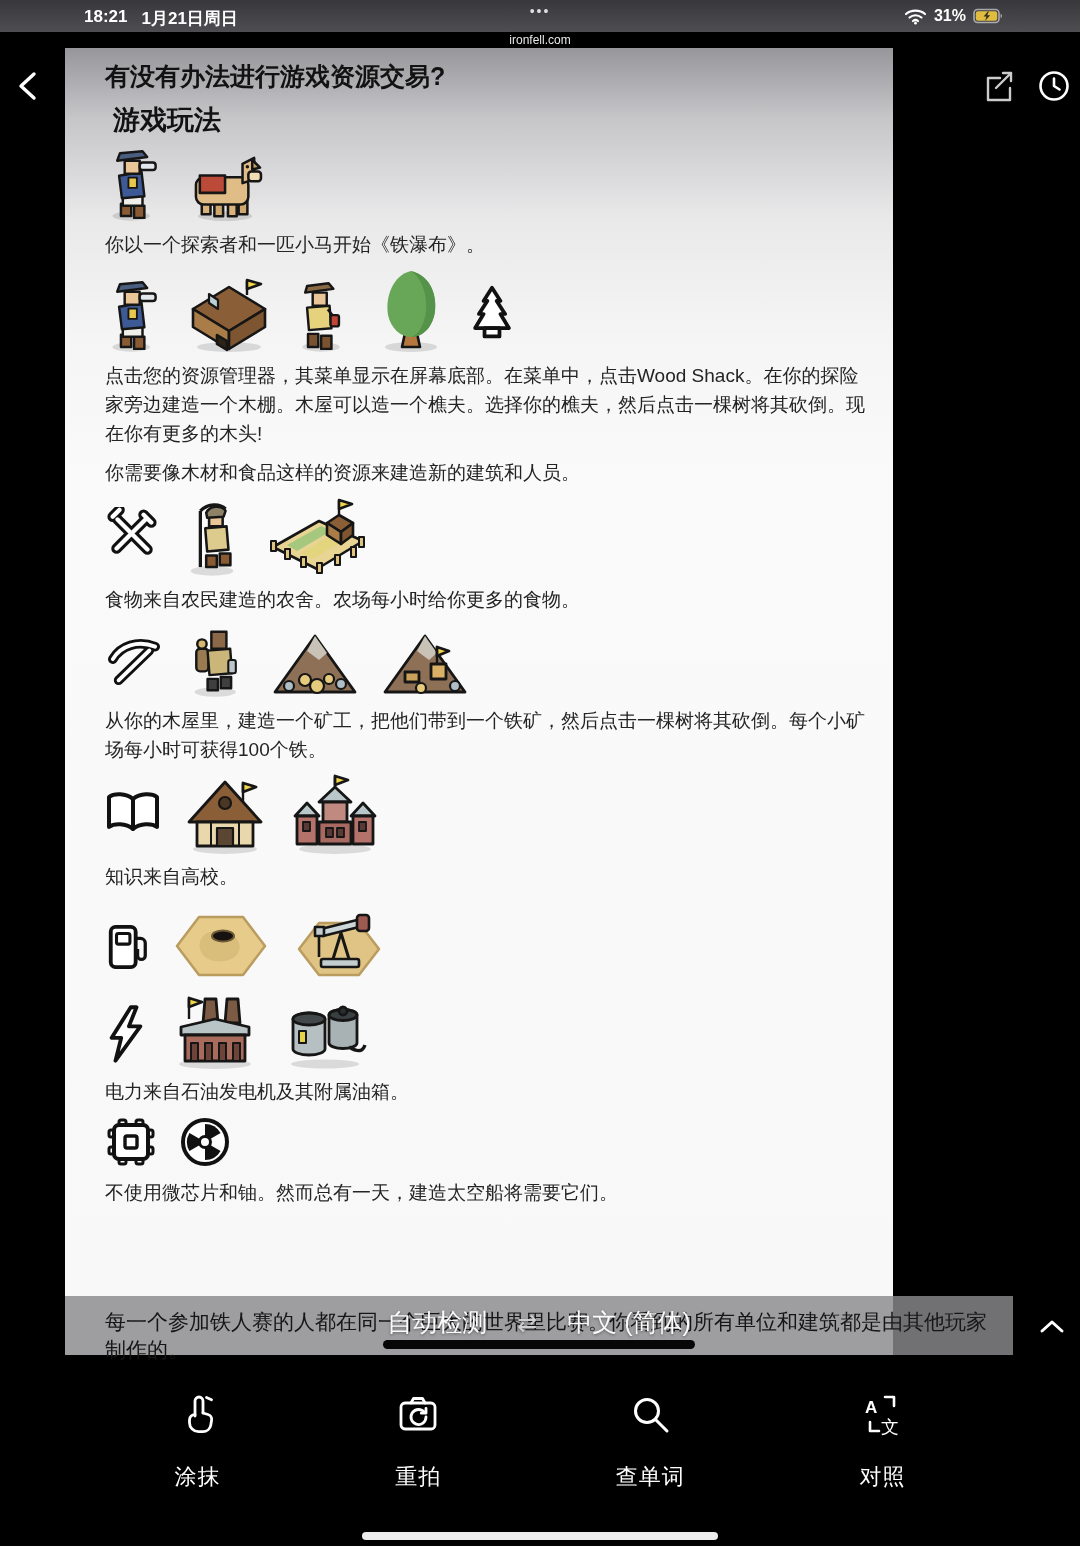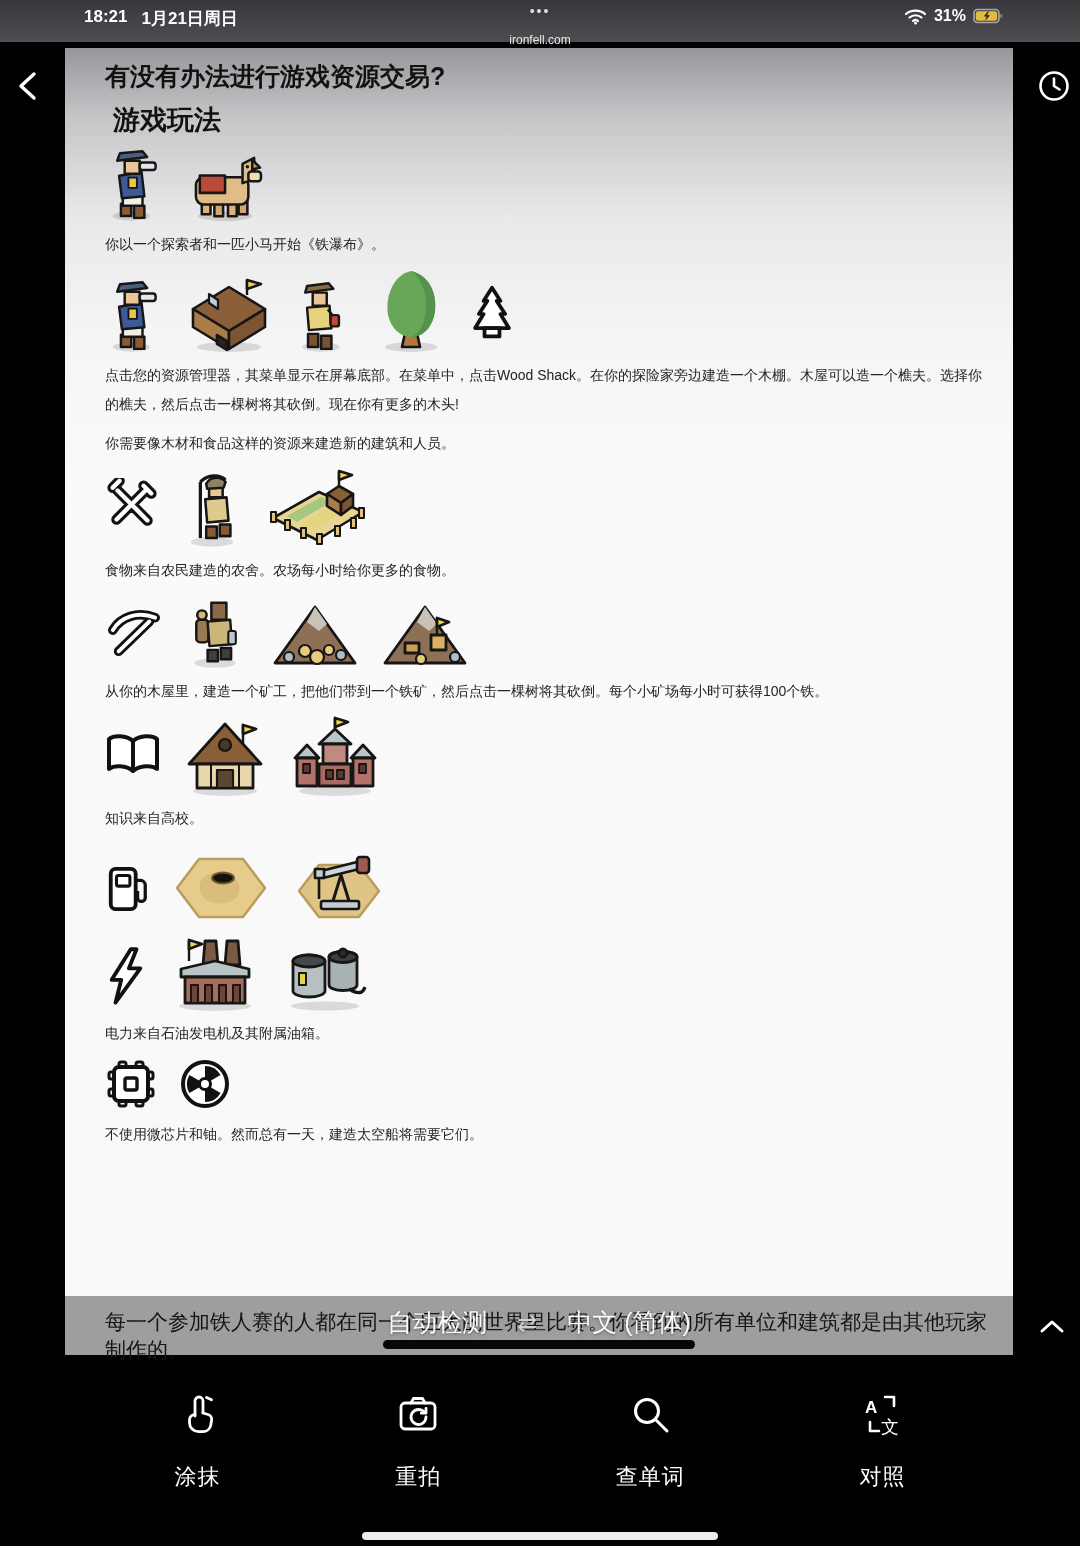--- a/index.html
+++ b/index.html
@@ -1,37 +1,37 @@
 <!DOCTYPE html>
 <html><head>
 <meta charset="utf-8">
 <style>
   html,body{margin:0;padding:0}
   body{width:1080px;height:1546px;background:#000;position:relative;overflow:hidden;
        font-family:"Liberation Sans","DejaVu Sans",sans-serif;}
   .screen{position:absolute;inset:0;}
 
   
-  .status-bar{position:absolute;left:0;top:0;width:1080px;height:42px;
+  .status-bar{position:absolute;left:0;top:0;width:1080px;height:32px;
     background:linear-gradient(180deg,#38383c,#4e4e52);color:#fff;box-sizing:border-box;}
   .sb-left{position:absolute;left:84px;top:7px;display:flex;gap:14px;font-size:17px;font-weight:bold;}
   .sb-center{position:absolute;left:0;right:0;top:6px;text-align:center;}
   .sb-dots{font-size:14px;letter-spacing:2px;color:#ddd;line-height:10px;}
   .sb-site{font-size:12px;color:#e8e8e8;margin-top:17px;}
   .sb-right{position:absolute;right:76px;top:7px;display:flex;align-items:center;gap:7px;
     font-size:16px;font-weight:600;}
 
   
-  .photo{position:absolute;left:65px;top:48px;width:948px;height:1307px;
+  .photo{position:absolute;left:65px;top:48px;width:828px;height:1307px;
     background:linear-gradient(180deg,#97979b 0px,#c6c6c9 70px,#e9e9ea 170px,#f5f5f6 290px,#fafafa 430px,#f8f8f8 100%);}
   .article{position:absolute;left:40px;right:26px;top:10px;color:#1f1f1f;}
   .qtitle{font-size:25px;font-weight:bold;color:#121212;margin:2px 0 9px;}
   .qanswer{font-size:21px;color:#232323;margin:0 0 30px;}
   .stitle{font-size:27px;font-weight:bold;color:#121212;margin:0 8px 12px;}
-  .p{font-size:14px;line-height:29px;margin:0 0 10px;color:#242424;}
+  .p{font-size:19px;line-height:29px;margin:0 0 10px;color:#242424;}
   .icons{display:flex;align-items:flex-end;gap:22px;margin:10px 0 8px;}
   .icons svg{display:block;flex:none;}
 
   
   [data-name="explorer-icon"]{width:60px;height:72px}
   [data-name="pony-icon"]{width:80px;height:66px}
   [data-name="wood-shack-icon"]{width:84px;height:76px}
   [data-name="lumberjack-icon"]{width:60px;height:72px}
   [data-name="tree-icon"]{width:72px;height:84px}
   [data-name="pine-icon"]{width:46px;height:58px;margin-bottom:10px}

